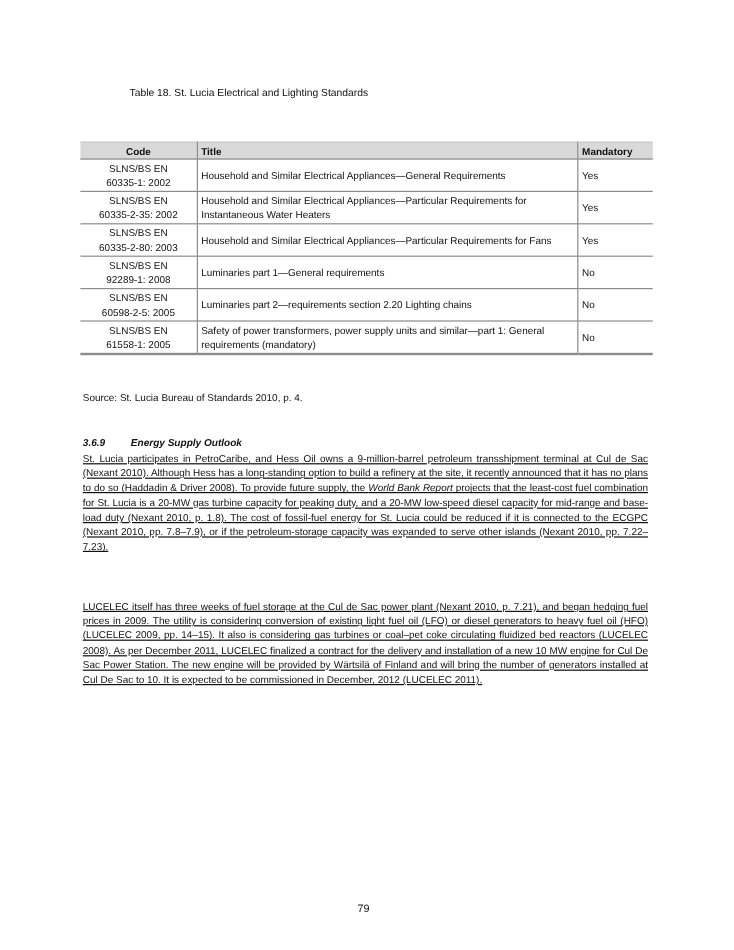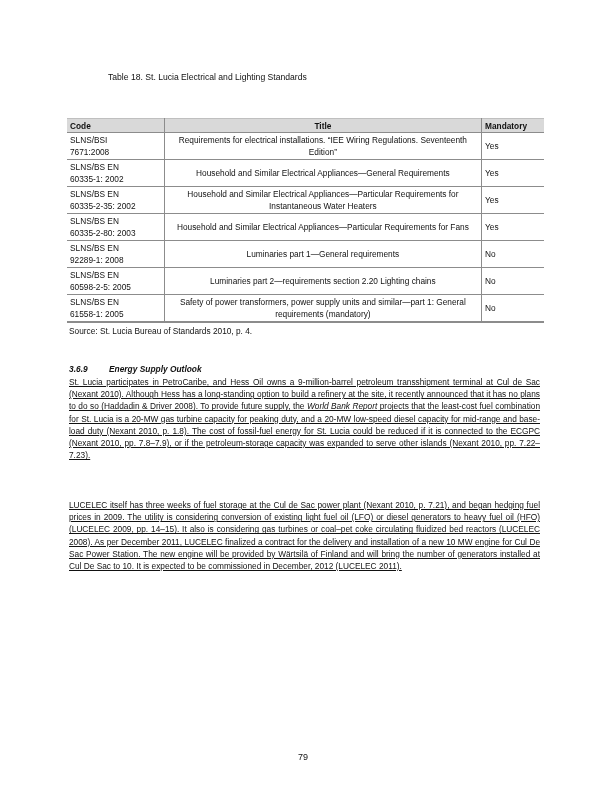--- a/index.html
+++ b/index.html
@@ -6,22 +6,22 @@
   body { width: 612px; height: 792px; position: relative; overflow: hidden;
          font-family: "Liberation Sans", sans-serif; color: #111; }
   .page { position: absolute; left: 0; top: 0; width: 612px; height: 792px; }
   .table-caption { position: absolute; left: 69px; top: 72px; font-size: 8.6px; font-weight: normal; margin-left: 39px; }
   table.std { position: absolute; left: 67px; top: 118px; width: 477px;
               border-collapse: collapse; font-size: 8.3px; line-height: 12px; }
   table.std th { background: #d9d9d9; text-align: left; font-weight: bold; padding: 1px 3px 0 3px;
                  height: 12px; border-top: 1px solid #bfbfbf; border-bottom: 1px solid #8c8c8c; }
   table.std td { padding: 1px 3px; vertical-align: middle; border-bottom: 1px solid #8c8c8c; }
   table.std tr.last td { border-bottom: 2px solid #8c8c8c; }
-  table.std th.c-code, table.std td.c-code { width: 91px; border-right: 1px solid #8c8c8c; }
-  table.std th.c-title, table.std td.c-title { width: 312px; border-right: 1px solid #8c8c8c; text-align: center; }
+  table.std th.c-code, table.std td.c-code { width: 91px; border-right: 1px solid #8c8c8c; text-align: center; }
+  table.std th.c-title, table.std td.c-title { width: 312px; border-right: 1px solid #8c8c8c; }
   table.std th.c-mand, table.std td.c-mand { width: 56px; }
   .source { position: absolute; left: 69px; top: 326px; font-size: 8.3px; }
   .section-heading { position: absolute; left: 69px; top: 364px; font-size: 8.4px; font-weight: bold; font-style: italic; }
   .section-heading .num { display: inline-block; width: 40px; }
   .para { position: absolute; left: 69px; width: 471px; font-size: 8.3px; line-height: 12.2px; text-align: justify; text-decoration: underline; }
   .p1 { top: 376px; }
   .p2 { top: 499px; }
   .page-number { position: absolute; left: 298px; top: 720px; font-size: 9px; margin-top: 32px; }
 </style>
 </head>
@@ -33,25 +33,20 @@
 
   <table class="std">
     <thead>
       <tr>
         <th class="c-code">Code</th>
         <th class="c-title">Title</th>
         <th class="c-mand">Mandatory</th>
       </tr>
     </thead>
     <tbody>
-      <tr>
-        <td class="c-code"><span>SLNS/BSI</span><br><span>7671:2008</span></td>
-        <td class="c-title">Requirements for electrical installations. “IEE Wiring Regulations. Seventeenth Edition”</td>
-        <td class="c-mand">Yes</td>
-      </tr>
       <tr>
         <td class="c-code"><span>SLNS/BS EN</span><br><span>60335-1: 2002</span></td>
         <td class="c-title">Household and Similar Electrical Appliances—General Requirements</td>
         <td class="c-mand">Yes</td>
       </tr>
       <tr>
         <td class="c-code"><span>SLNS/BS EN</span><br><span>60335-2-35: 2002</span></td>
         <td class="c-title">Household and Similar Electrical Appliances—Particular Requirements for Instantaneous Water Heaters</td>
         <td class="c-mand">Yes</td>
       </tr>

